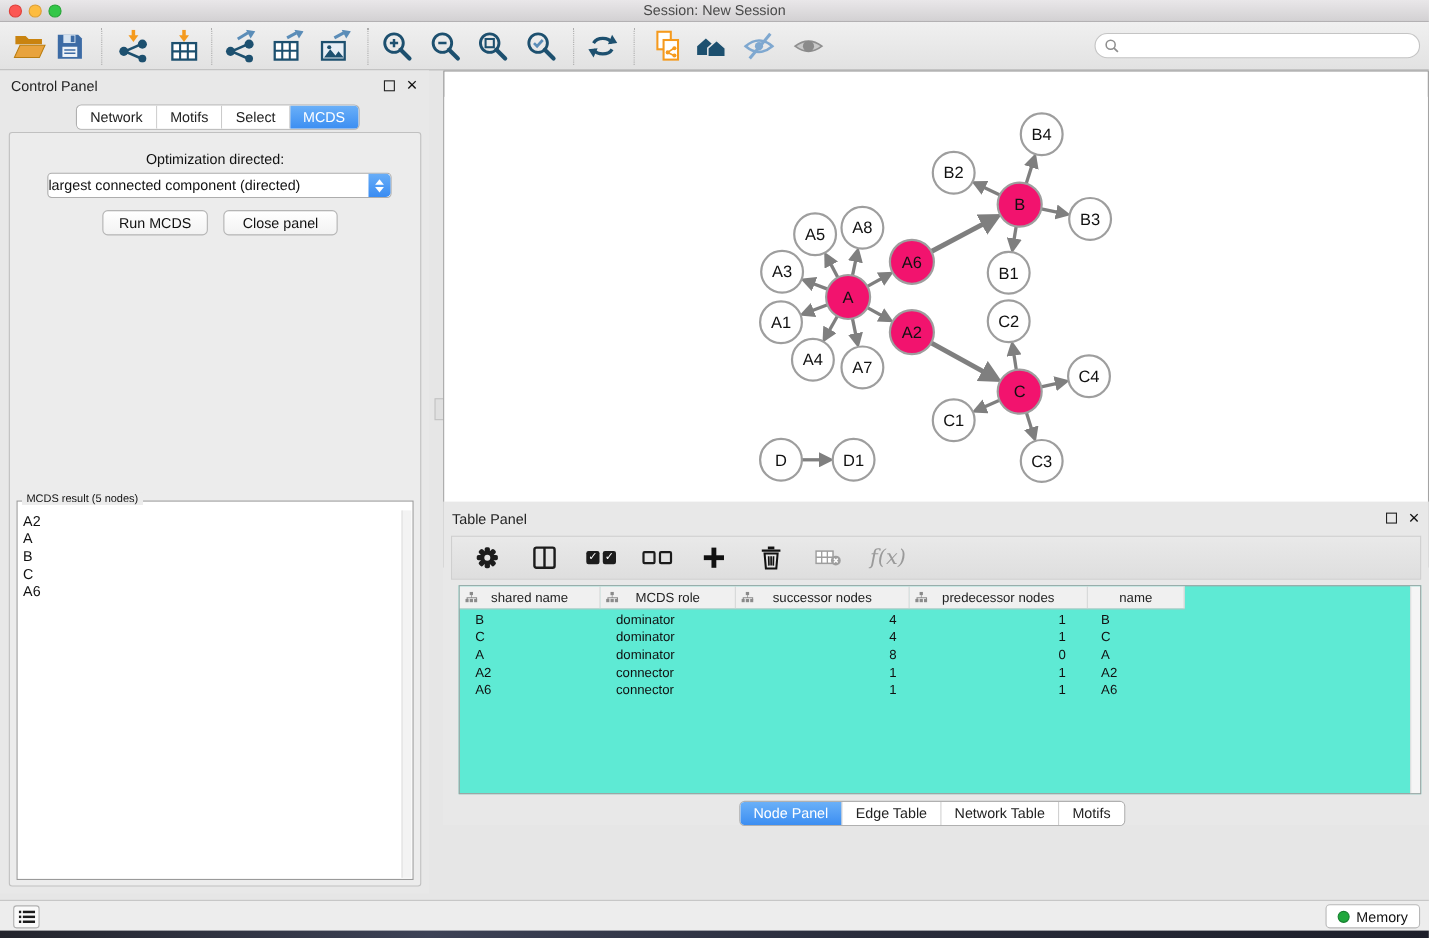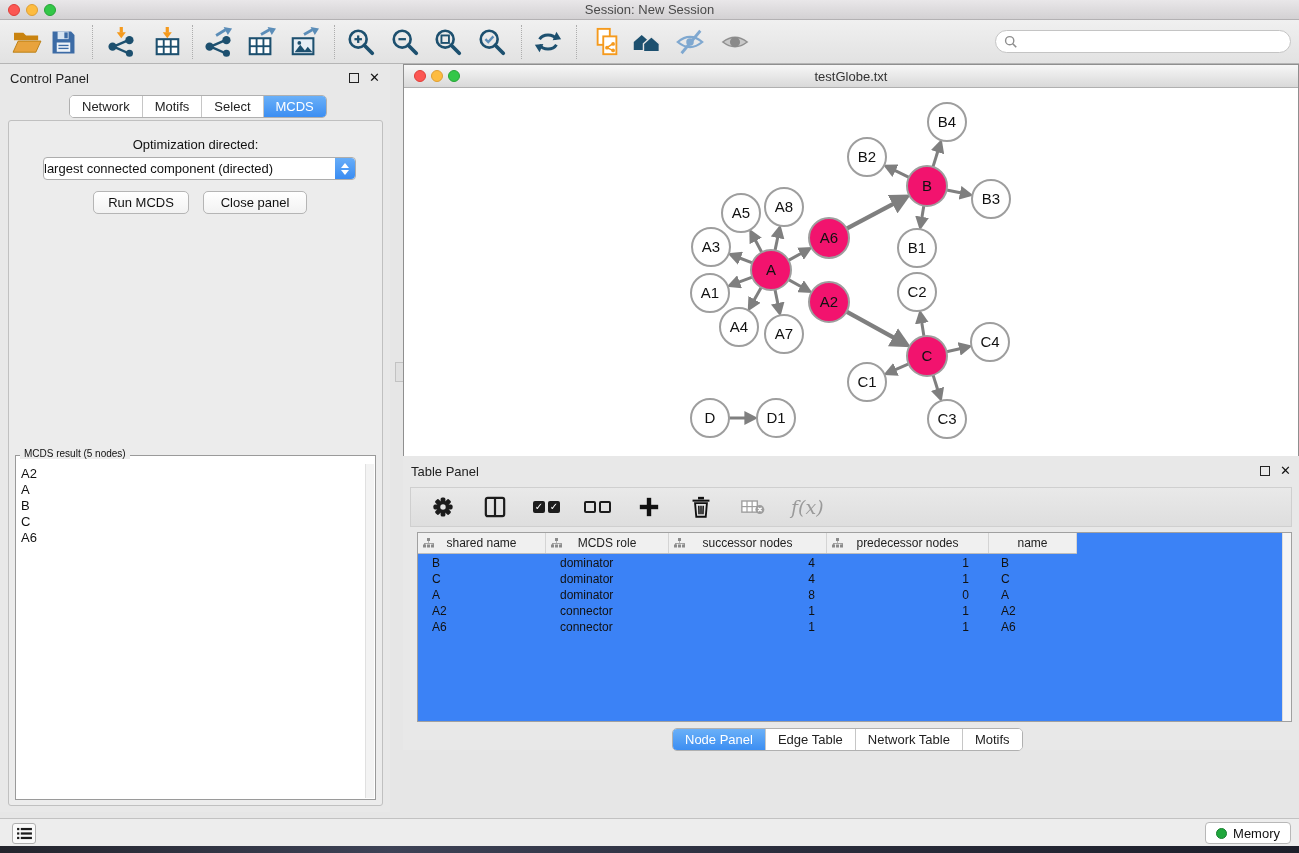--- a/index.html
+++ b/index.html
@@ -81,21 +81,21 @@
   .tp-toolbar { position:absolute; left:7px; top:31px; right:7px; height:40px;
     background:linear-gradient(#e9e9e9,#dedede); border:1px solid #cfcfcf;
     display:flex; align-items:center; gap:24px; padding-left:18px; }
   .tp-tool { width:28px; height:28px; display:flex; align-items:center; justify-content:center; }
   .fx-label { font-family:"DejaVu Serif",serif; font-style:italic; font-size:19px; color:#9a9a9a; }
   .checkpair { display:flex; gap:3px; }
   .cbx { width:12px; height:12px; border-radius:2px; }
   .cbx.checked { background:#1c1c1c; color:#fff; font-size:10px; line-height:12px; text-align:center; }
   .cbx.empty { border:2px solid #1c1c1c; background:transparent; }
 
-  .tp-table { position:absolute; left:14px; top:76px; width:875px; height:190px; background:#3b82f6; border:1px solid #a0a0a0; }
+  .tp-table { position:absolute; left:14px; top:76px; width:875px; height:190px; background:#5eead4; border:1px solid #a0a0a0; }
   .tbl-headrow { position:absolute; left:0; top:0; height:21px; display:flex; border-bottom:1px solid #bdbdbd; }
   .th-cell { position:relative; background:#f0f0f0; border-right:1px solid #d4d4d4; display:flex;
     align-items:center; justify-content:center; font-size:12px; color:#222; }
   .th-cell svg { position:absolute; left:5px; }
   .tbl-body { position:absolute; left:0; top:22px; right:10px; bottom:0; font-size:12px; color:#111; }
   .tbl-row { display:flex; height:16px; line-height:16px; }
   .td { white-space:nowrap; overflow:hidden; }
   .tbl-scroll { position:absolute; right:0; top:0; width:9px; bottom:0; background:#f5f5f5; border-left:1px solid #dcdcdc; }
 
   .tp-tabs { position:absolute; left:269px; top:272px; }
@@ -312,26 +312,20 @@
           <div>A6</div>
         </div>
       <div class="mcds-scroll"></div>
     </div>
   </div>
 </div>
 
 <div class="divider-grip"></div>
 
 <div class="net-frame">
-  <div class="net-titlebar">
-    <span class="net-light nl-red"></span>
-    <span class="net-light nl-yellow"></span>
-    <span class="net-light nl-green"></span>
-    <span>testGlobe.txt</span>
-  </div>
   <div class="net-canvas">
     <svg id="graph-svg" width="894" height="427" viewBox="0 0 894 427">
         <defs>
           <marker id="arrow" markerWidth="4.6" markerHeight="4.6" refX="1" refY="2.3" orient="auto" markerUnits="strokeWidth">
             <path d="M0,0 L4.6,2.3 L0,4.6 Z" fill="#7F7F7F"></path>
           </marker>
         </defs>
         <line x1="357.68507134334754" y1="164.30163555236035" x2="350.320347979013" y2="150.3086611601247" stroke="#7F7F7F" stroke-width="3" marker-end="url(#arrow)"></line>
         <line x1="371.04183057455737" y1="162.41266721560658" x2="374.22018227838294" y2="147.00988588168258" stroke="#7F7F7F" stroke-width="3" marker-end="url(#arrow)"></line>
         <line x1="348.325077653959" y1="174.84127976735095" x2="333.7051389548386" y2="169.23696993268814" stroke="#7F7F7F" stroke-width="3" marker-end="url(#arrow)"></line>

